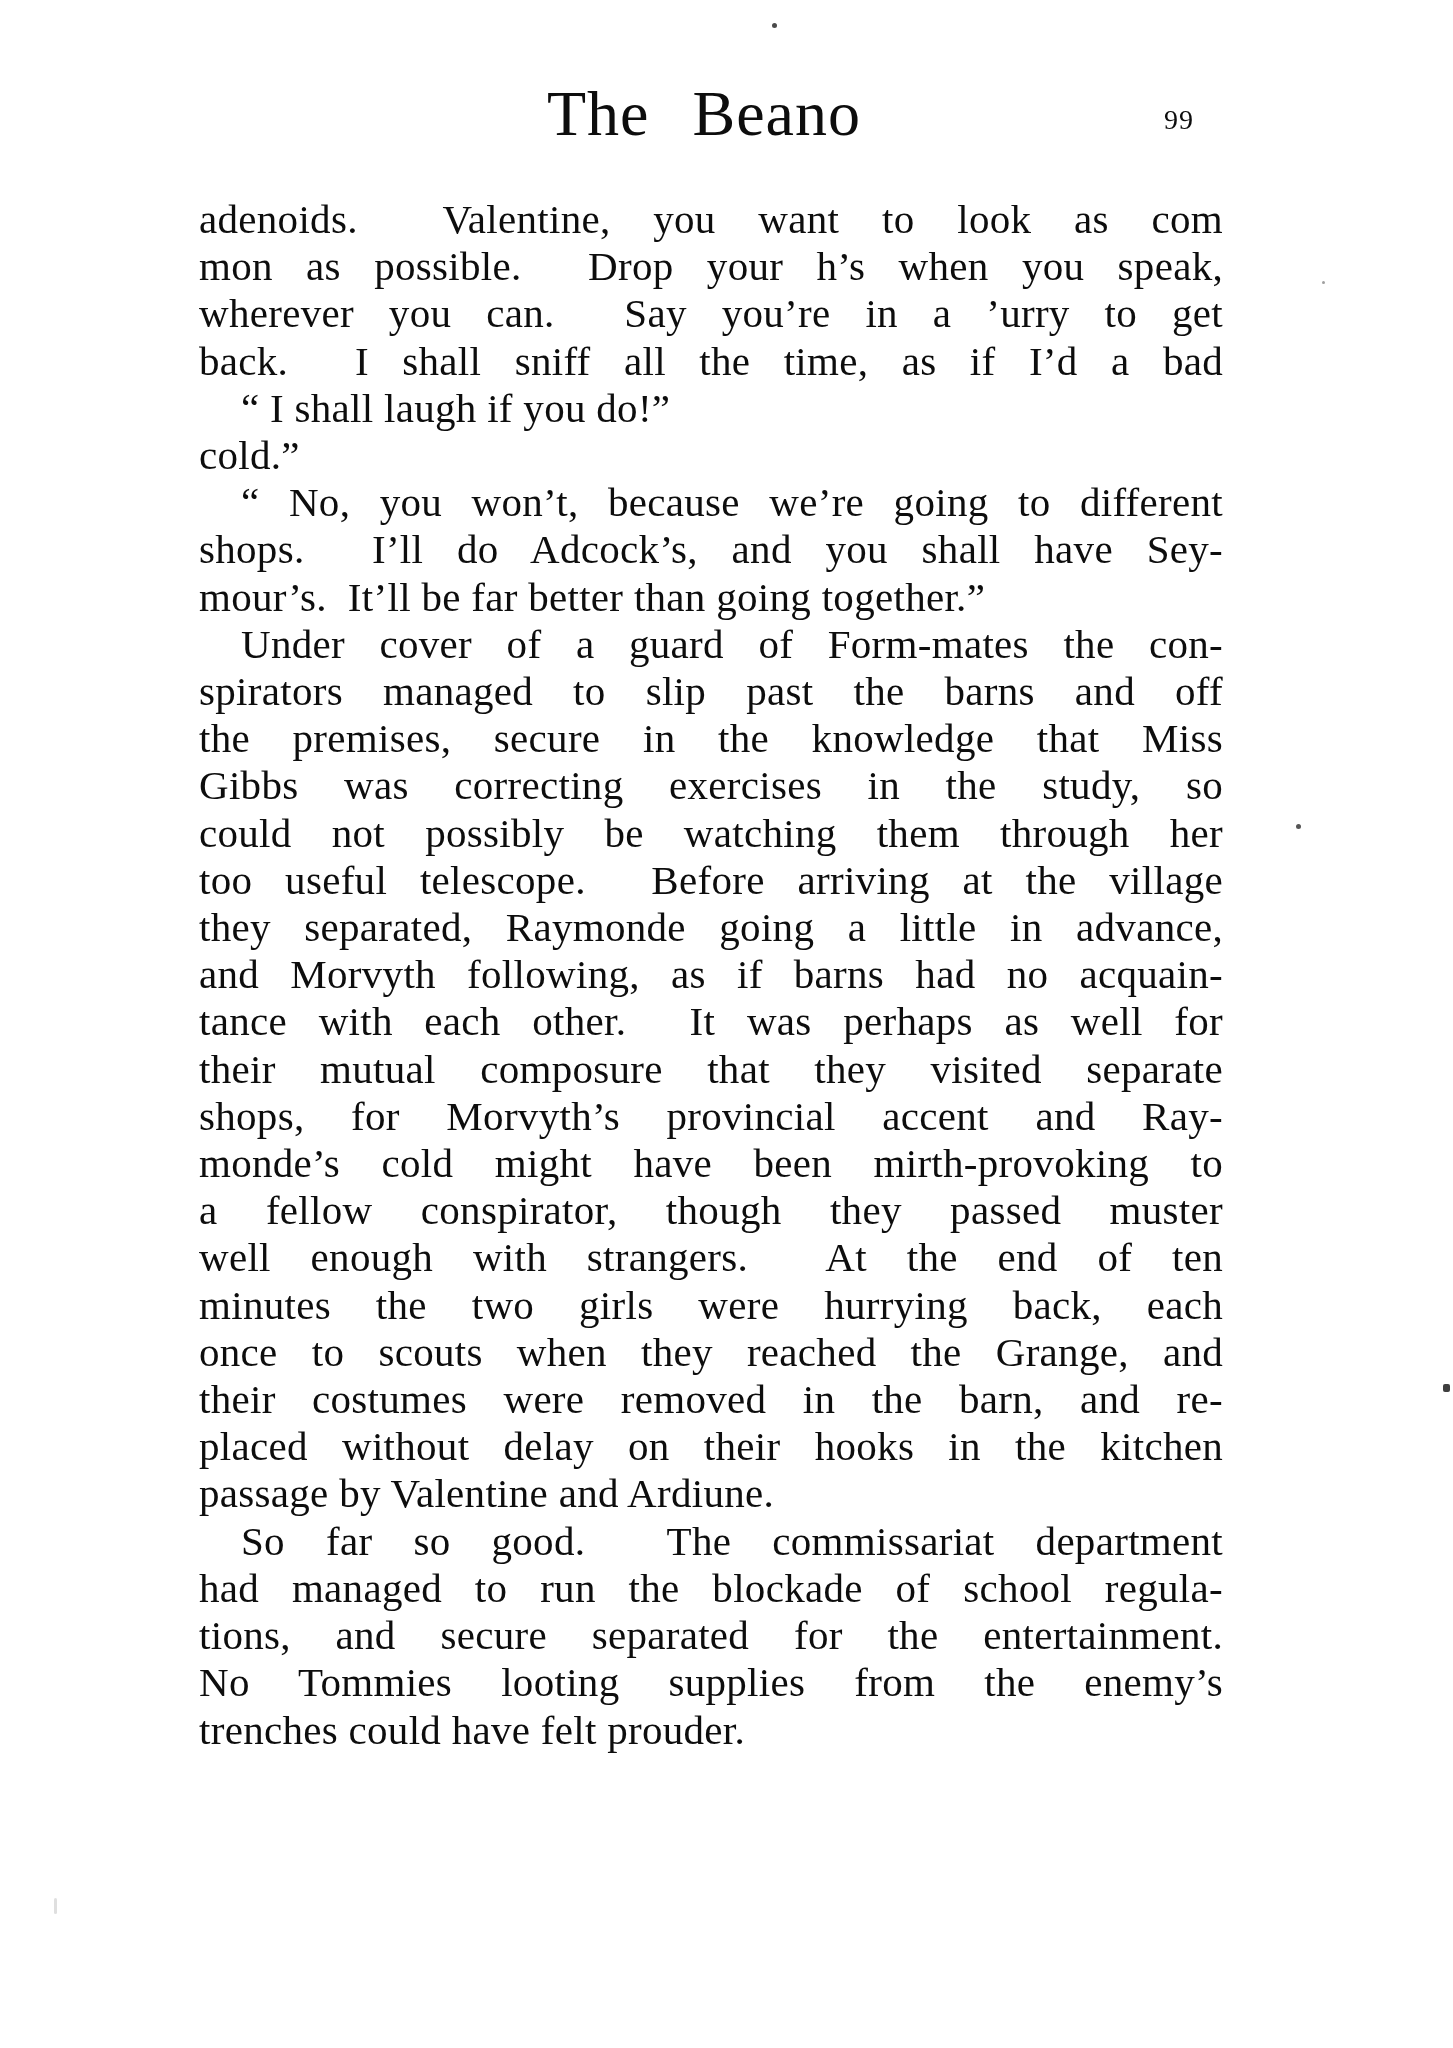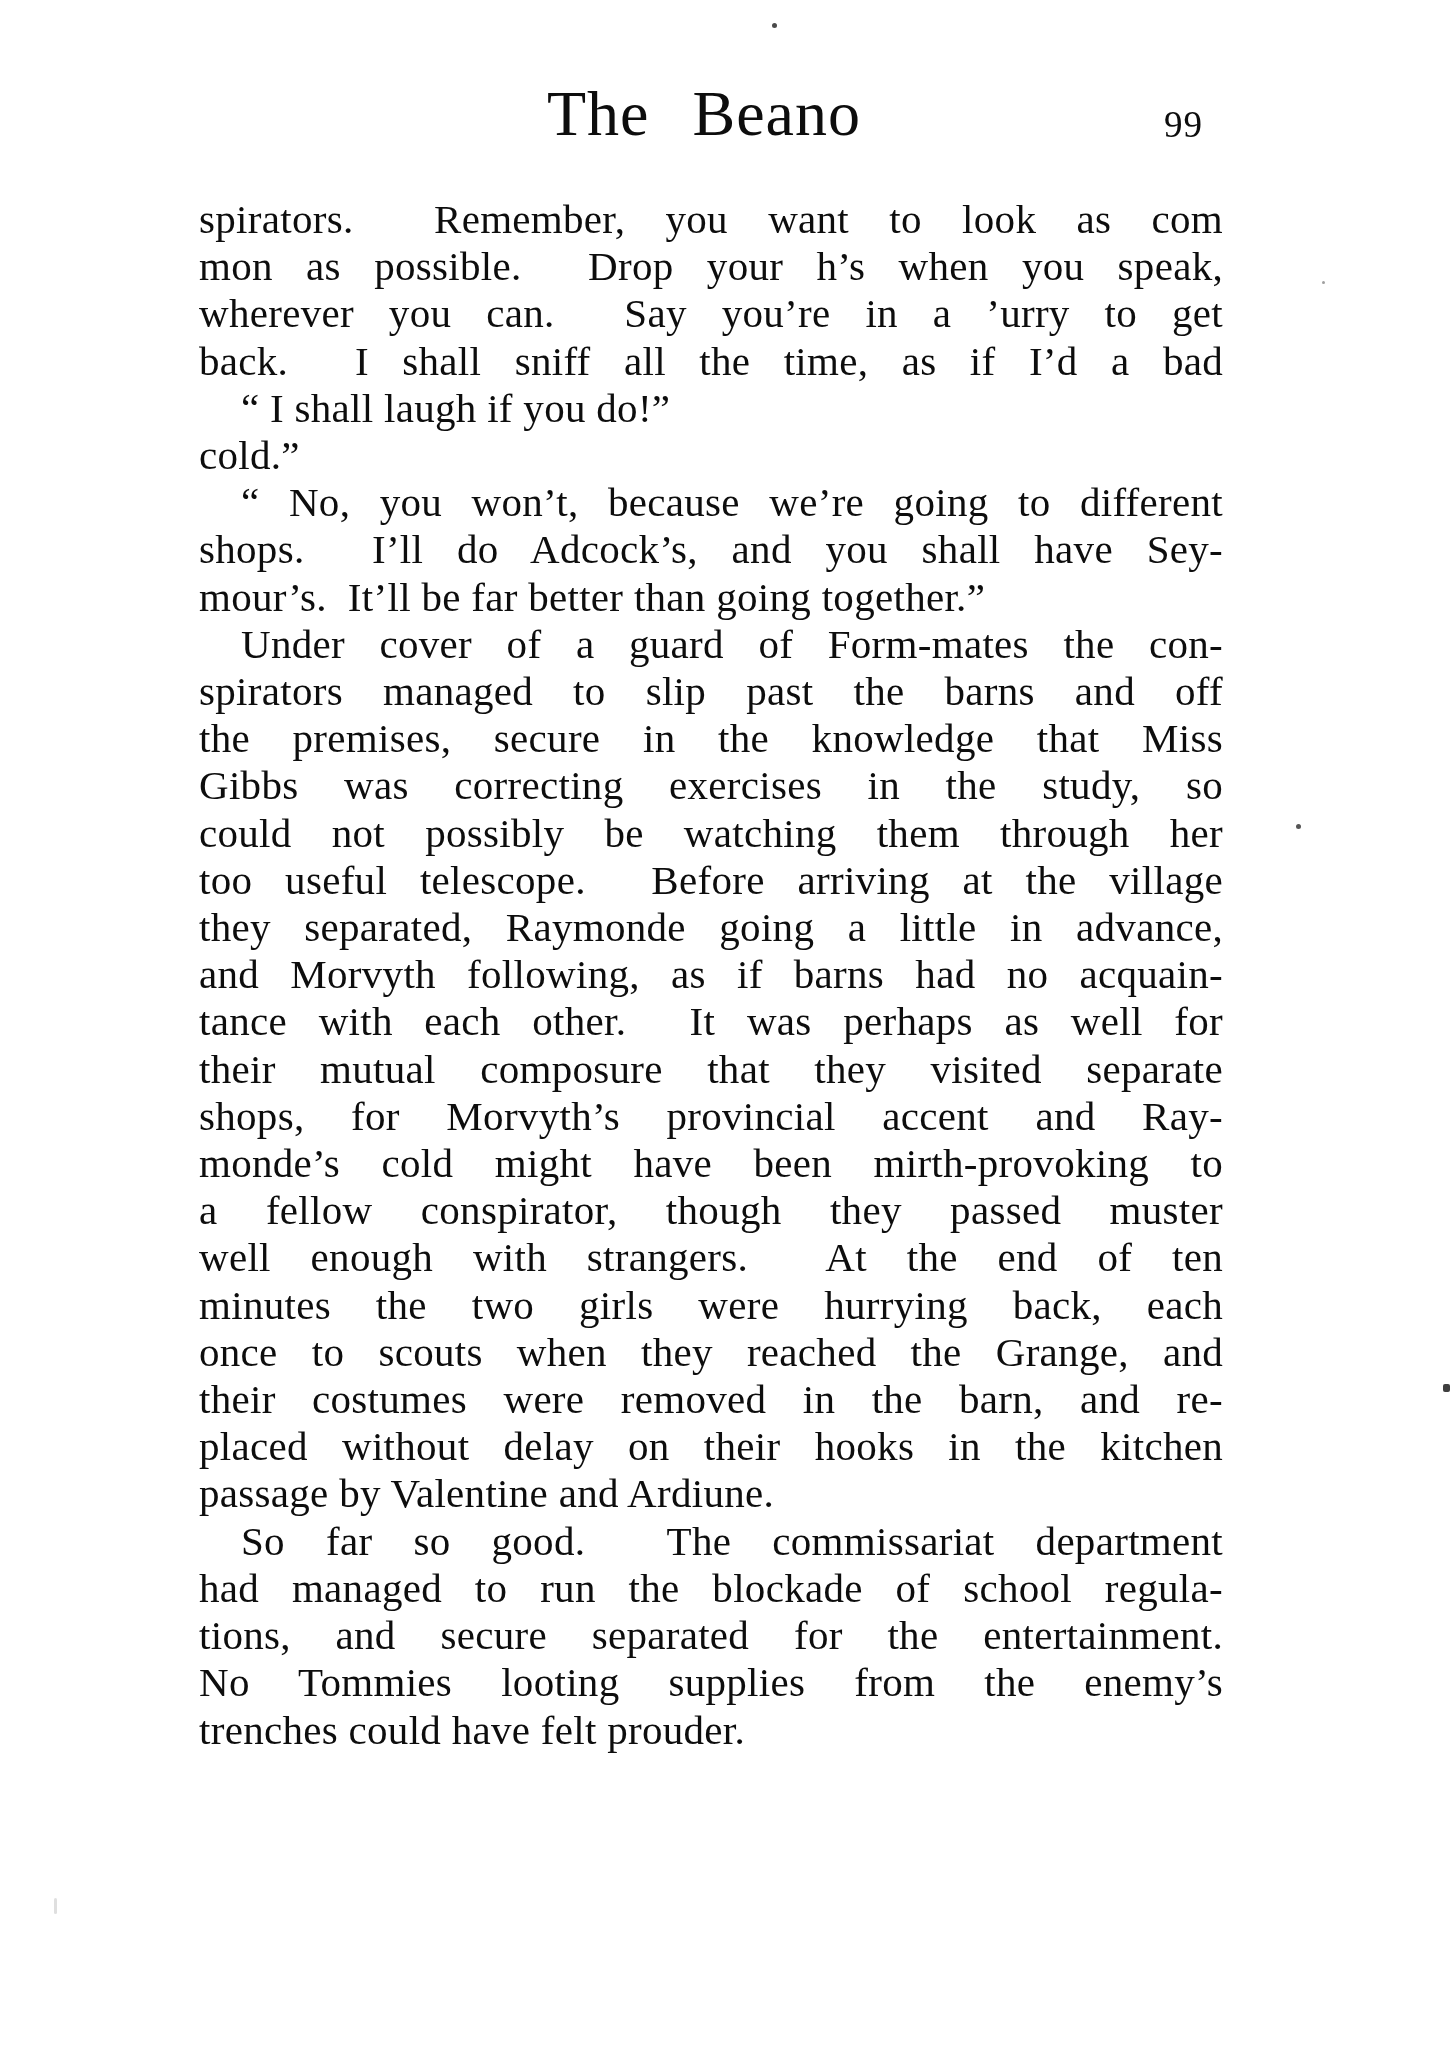--- a/index.html
+++ b/index.html
@@ -25,21 +25,21 @@
     font-weight: normal;
     line-height: 1;
     letter-spacing: 1px;
     word-spacing: 26px;
     white-space: nowrap;
   }
   .page-number {
     position: absolute;
     top: 106px;
     left: 1164px;
-    font-size: 37px;
+    font-size: 28px;
     line-height: 1;
     letter-spacing: 1px;
   }
   .body-text {
     position: absolute;
     top: 196px;
     left: 199px;
     width: 1024px;
     font-size: 41px;
     line-height: 47.2px;
@@ -76,21 +76,21 @@
 </style>
 </head>
 <body>
 
 <div class="page">
   <h1 class="title">The Beano</h1>
 
   <div class="page-number">99</div>
 
   <div class="body-text" id="body-lines">
-      <div class="line j">spirators.  Remember, you want to look as com</div>
+      <div class="line j">adenoids.  Valentine, you want to look as com</div>
       <div class="line j">mon as possible.  Drop your h’s when you speak,</div>
       <div class="line j">wherever you can.  Say you’re in a ’urry to get</div>
       <div class="line j">back.  I shall sniff all the time, as if I’d a bad</div>
       <div class="line i">“ I shall laugh if you do!”</div>
       <div class="line">cold.”</div>
       <div class="line j i">“ No, you won’t, because we’re going to different</div>
       <div class="line j">shops.  I’ll do Adcock’s, and you shall have Sey-</div>
       <div class="line">mour’s.  It’ll be far better than going together.”</div>
       <div class="line j i">Under cover of a guard of Form-mates the con-</div>
       <div class="line j">spirators managed to slip past the barns and off</div>

